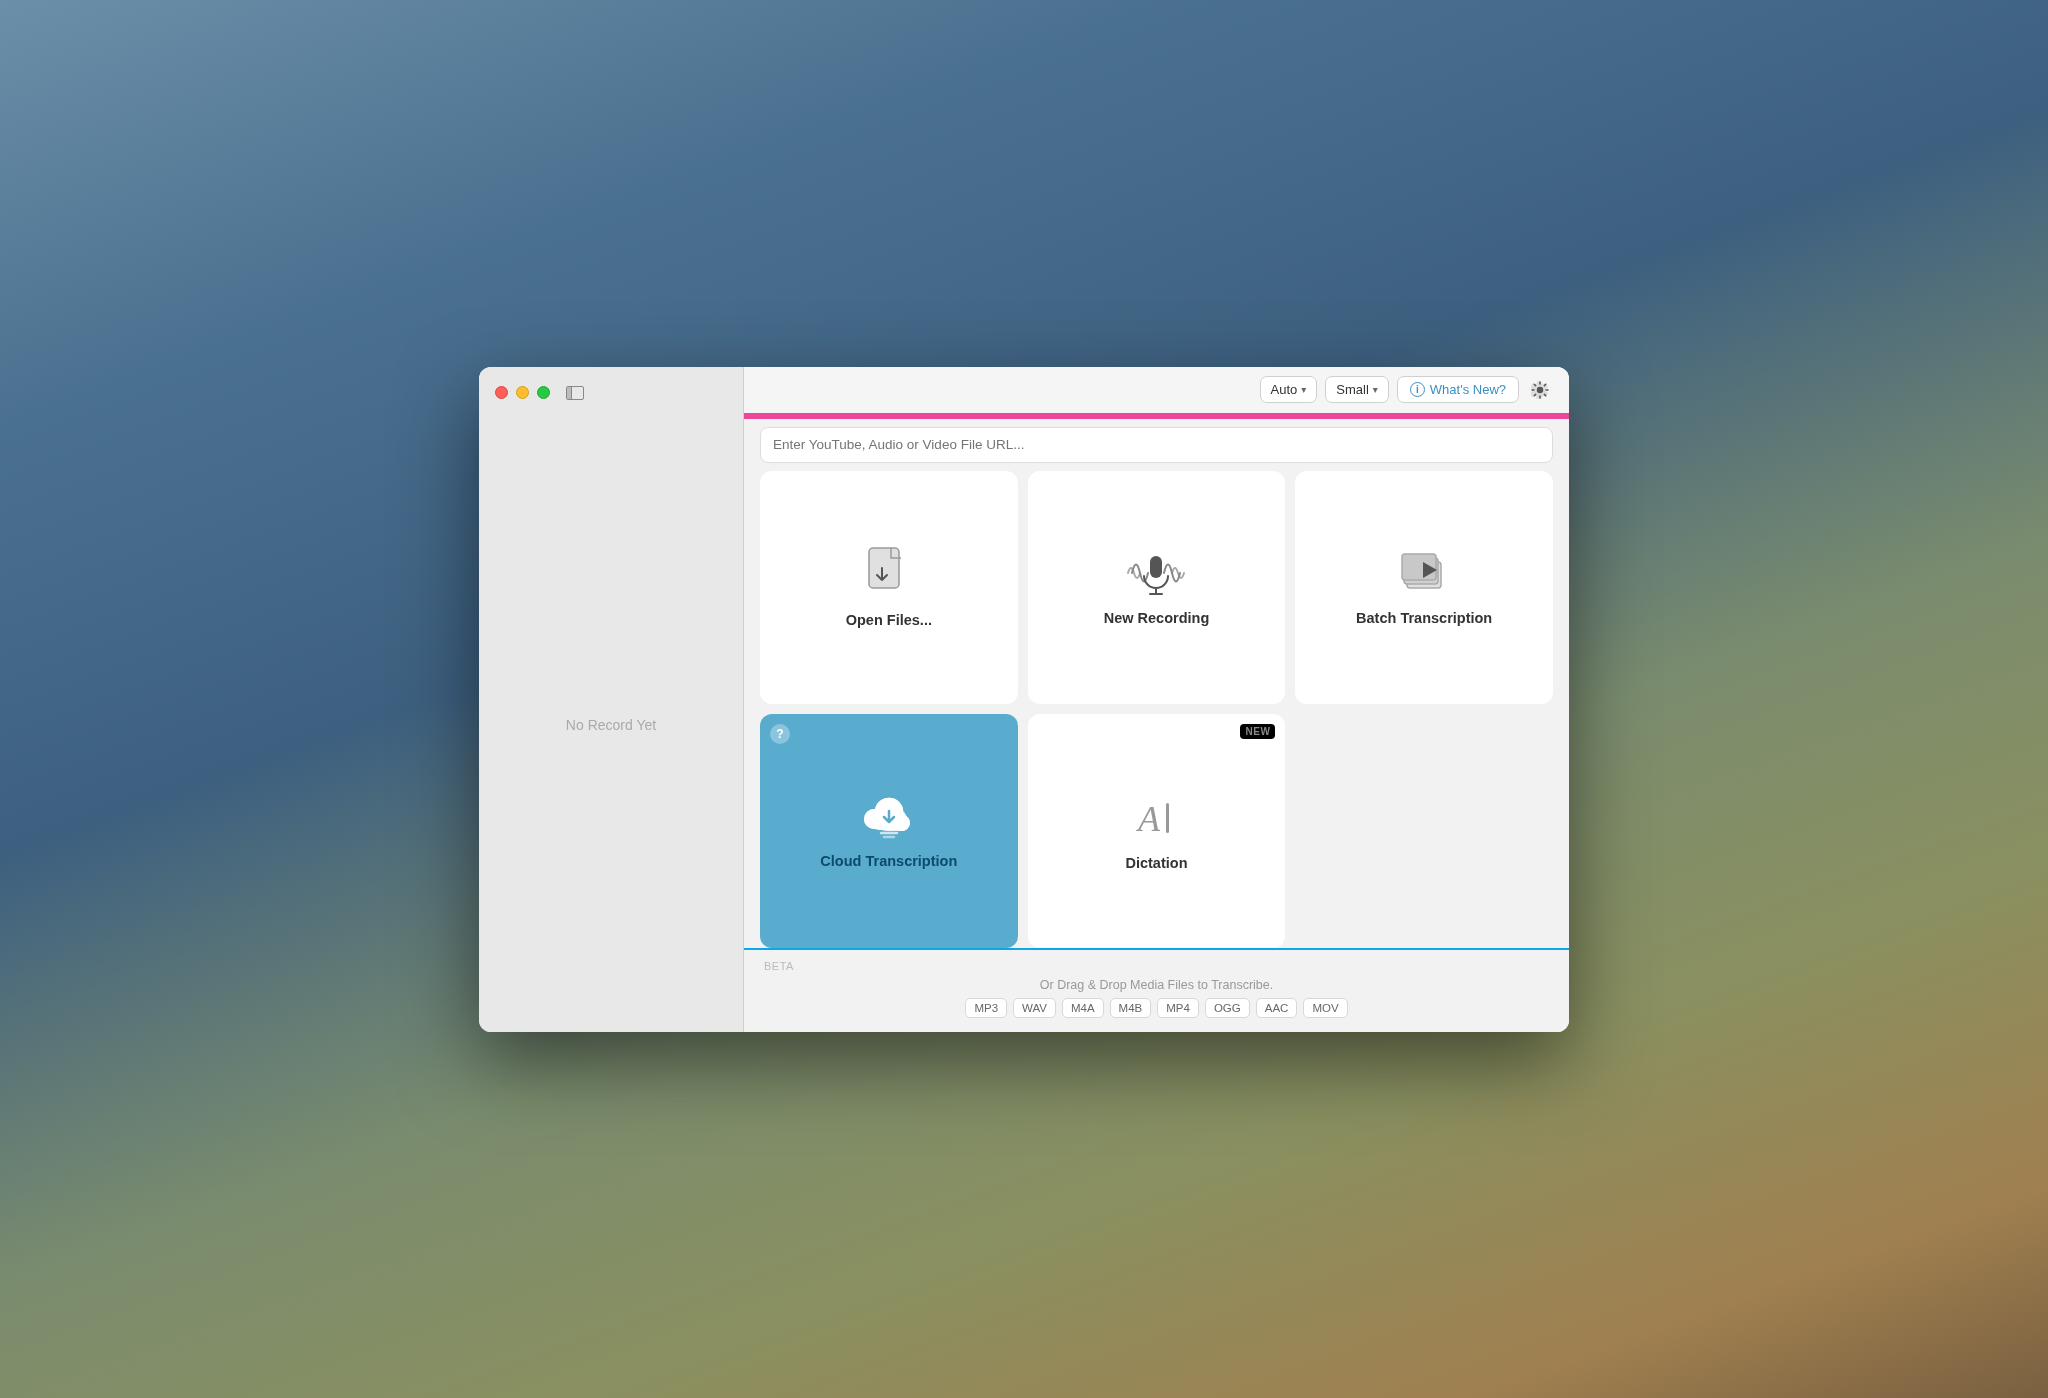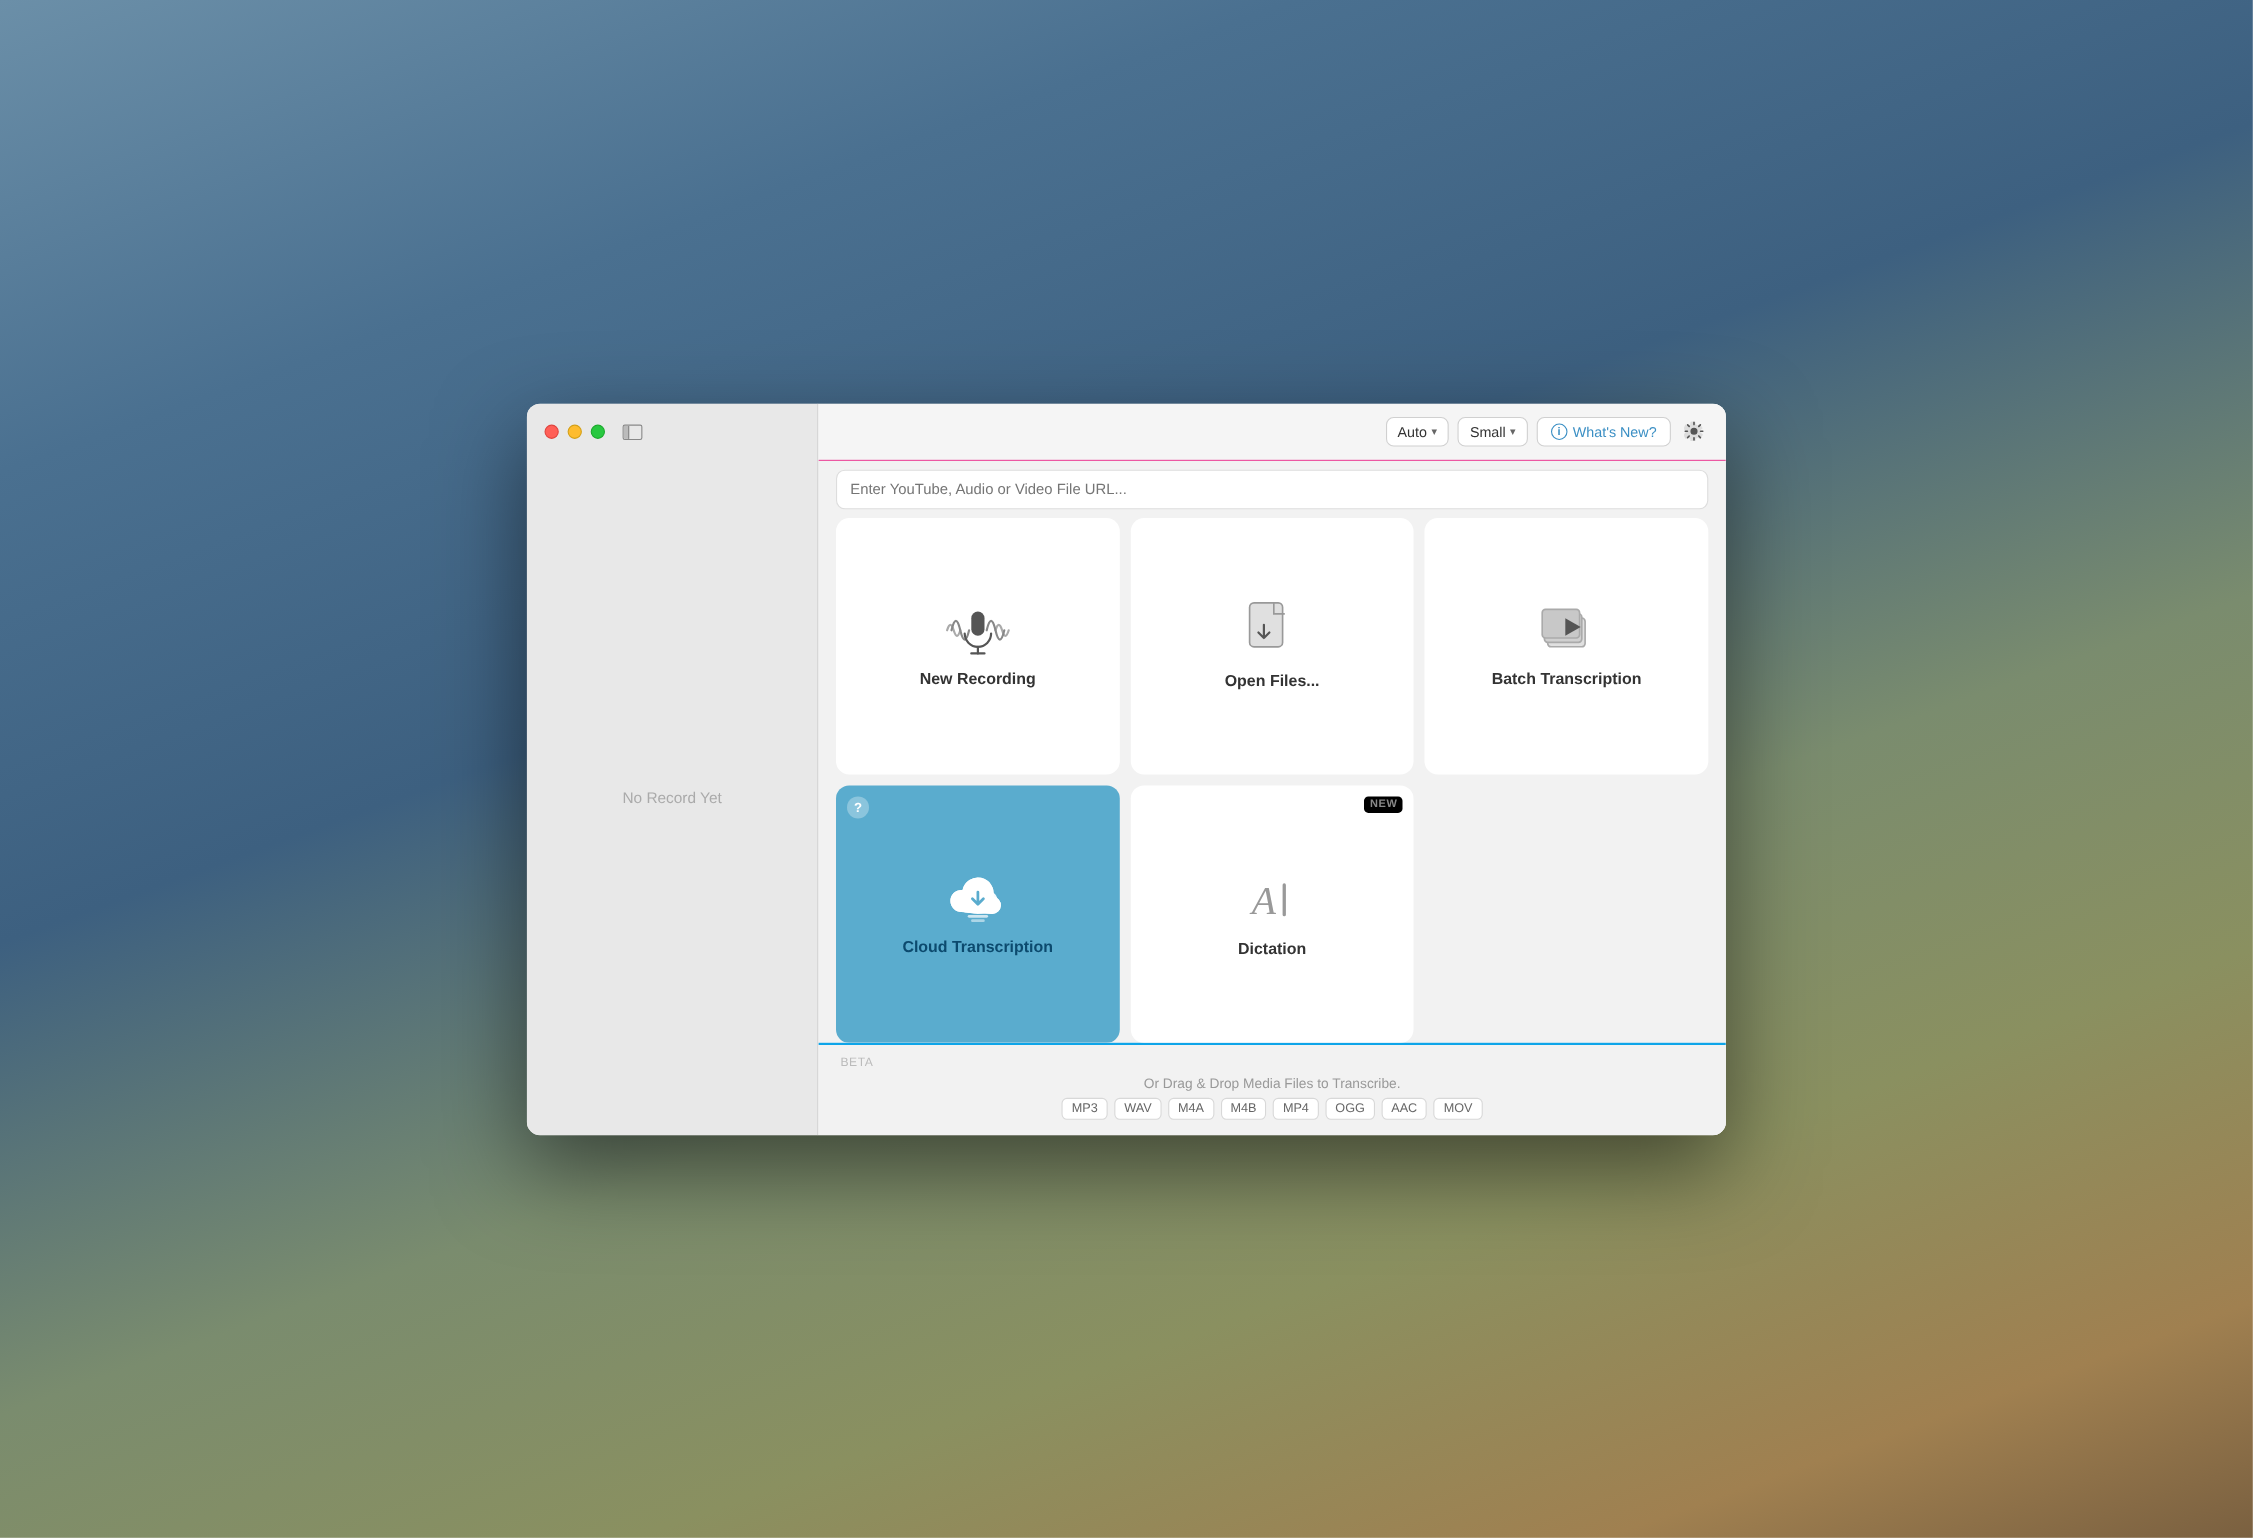--- a/index.html
+++ b/index.html
@@ -95,21 +95,21 @@
       flex: 1;
       display: flex;
       flex-direction: column;
       background: #f2f2f2;
       overflow: hidden;
     }
 
     .main-titlebar {
       height: 52px;
       background: #f5f5f5;
-      border-bottom: 1px solid #ec4899;
+      border-bottom: 6px solid #ec4899;
       display: flex;
       align-items: center;
       justify-content: flex-end;
       padding: 0 16px;
       gap: 8px;
     }
 
     .dropdown-btn {
       background: white;
       border: 1px solid #d0d0d0;
@@ -346,45 +346,45 @@
     </div>
 
     <div class="search-area">
       <input class="search-input" type="text" placeholder="Enter YouTube, Audio or Video File URL..." style="">
     </div>
 
     <div class="grid">
 
       <div class="grid-card">
         <div class="card-icon">
+          <svg width="48" height="54" viewBox="0 0 48 54" fill="none">
+            <rect x="4" y="2" width="30" height="40" rx="4" fill="#e0e0e0" stroke="#999" stroke-width="1.5"></rect>
+            <path d="M26 2v10h10" fill="none" stroke="#999" stroke-width="1.5"></path>
+            <path d="M17 22v12M12 29l5 5 5-5" stroke="#555" stroke-width="2" stroke-linecap="round" stroke-linejoin="round"></path>
+          </svg>
+        </div>
+        <span class="card-label">Open Files...</span>
+      </div>
+
+      <div class="grid-card">
+        <div class="card-icon">
           <svg width="60" height="50" viewBox="0 0 60 50" fill="none">
 
             <path d="M2 25 Q5 15 8 25 Q11 35 14 25" stroke="#aaa" stroke-width="2" fill="none" stroke-linecap="round"></path>
             <path d="M46 25 Q49 15 52 25 Q55 35 58 25" stroke="#aaa" stroke-width="2" fill="none" stroke-linecap="round"></path>
             <path d="M6 25 Q10 8 14 25 Q18 42 22 25" stroke="#888" stroke-width="2" fill="none" stroke-linecap="round"></path>
             <path d="M38 25 Q42 8 46 25 Q50 42 54 25" stroke="#888" stroke-width="2" fill="none" stroke-linecap="round"></path>
 
             <rect x="24" y="8" width="12" height="22" rx="6" fill="#555"></rect>
             <path d="M18 28c0 6.63 5.37 12 12 12s12-5.37 12-12" stroke="#555" stroke-width="2" fill="none" stroke-linecap="round"></path>
             <line x1="30" y1="40" x2="30" y2="46" stroke="#555" stroke-width="2" stroke-linecap="round"></line>
             <line x1="24" y1="46" x2="36" y2="46" stroke="#555" stroke-width="2" stroke-linecap="round"></line>
           </svg>
         </div>
         <span class="card-label">New Recording</span>
-      </div>
-
-      <div class="grid-card">
-        <div class="card-icon">
-          <svg width="48" height="54" viewBox="0 0 48 54" fill="none">
-            <rect x="4" y="2" width="30" height="40" rx="4" fill="#e0e0e0" stroke="#999" stroke-width="1.5"></rect>
-            <path d="M26 2v10h10" fill="none" stroke="#999" stroke-width="1.5"></path>
-            <path d="M17 22v12M12 29l5 5 5-5" stroke="#555" stroke-width="2" stroke-linecap="round" stroke-linejoin="round"></path>
-          </svg>
-        </div>
-        <span class="card-label">Open Files...</span>
       </div>
 
       <div class="grid-card">
         <div class="card-icon">
           <svg width="50" height="50" viewBox="0 0 50 50" fill="none">
 
             <rect x="8" y="14" width="34" height="26" rx="3" fill="#e0e0e0" stroke="#aaa" stroke-width="1.5"></rect>
             <rect x="5" y="10" width="34" height="26" rx="3" fill="#d0d0d0" stroke="#aaa" stroke-width="1.5"></rect>
             <rect x="3" y="6" width="34" height="26" rx="3" fill="#c8c8c8" stroke="#aaa" stroke-width="1.5"></rect>
 

